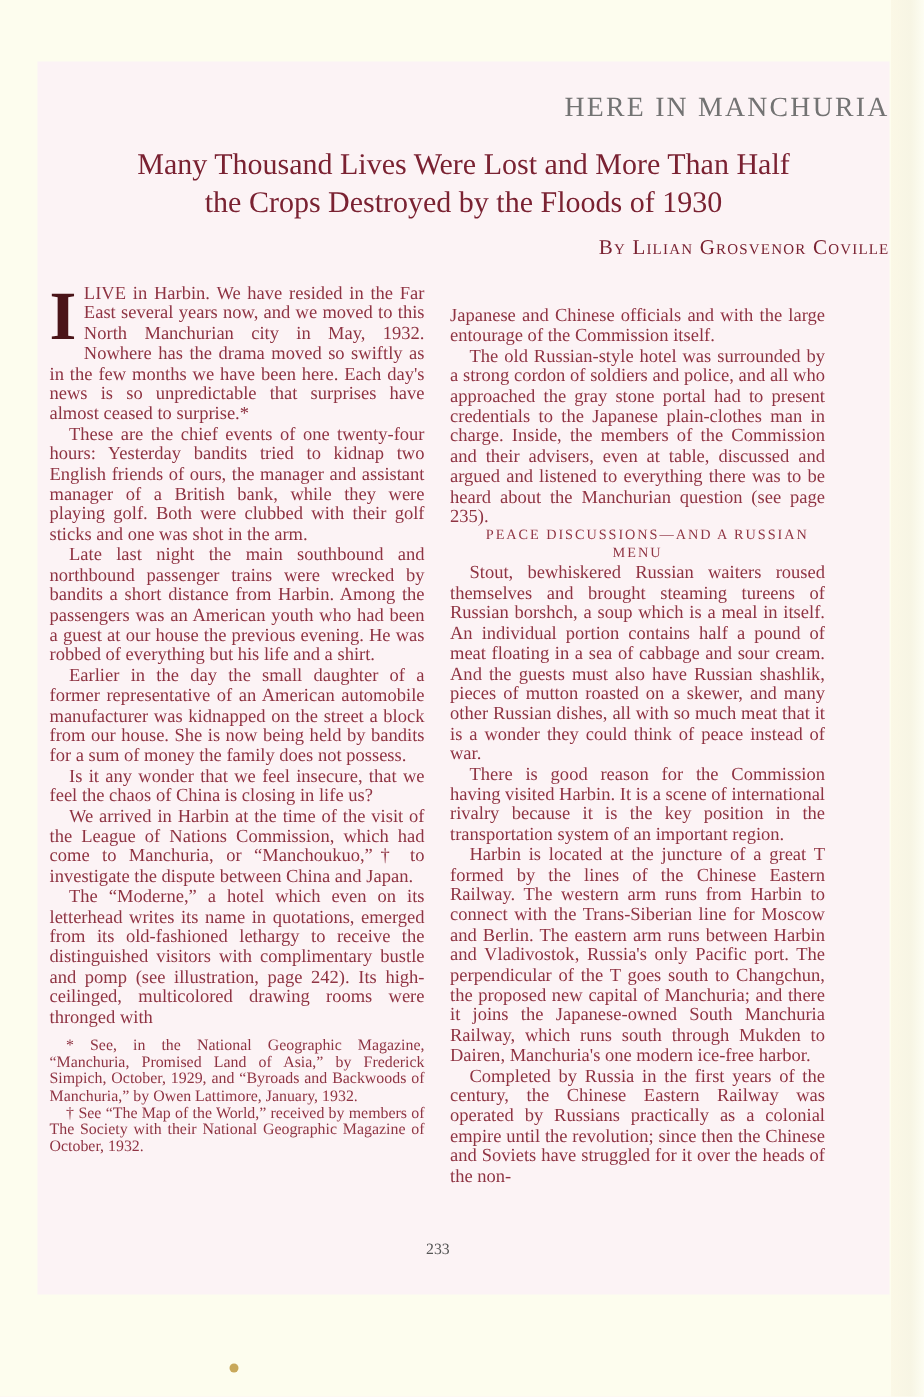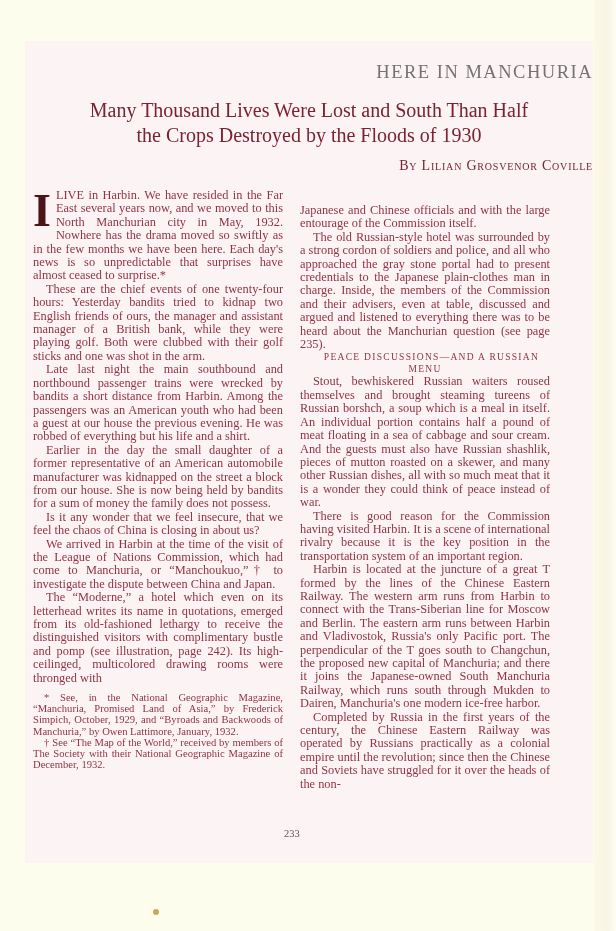--- a/index.html
+++ b/index.html
@@ -60,36 +60,36 @@
     }
   </style>
 </head>
 <body>
 
 <div class="page-edge"></div>
 <div class="pink-block"></div>
 
 <div class="title">HERE IN MANCHURIA</div>
 <div class="subtitle">
-  <div>Many Thousand Lives Were Lost and South Than Half</div>
+  <div>Many Thousand Lives Were Lost and More Than Half</div>
   <div>the Crops Destroyed by the Floods of 1930</div>
 </div>
 <div class="byline">By Lilian Grosvenor Coville</div>
 
 <div class="col col-left">
   <p class="noindent"><span class="dropcap">I</span><span> LIVE in Harbin. We have resided in the Far East several years now, and we moved to this North Manchurian city in May, 1932. Nowhere has the drama moved so swiftly as in the few months we have been here. Each day's news is so unpredictable that surprises have almost ceased to surprise.*</span></p>
   <p>These are the chief events of one twenty-four hours: Yesterday bandits tried to kidnap two English friends of ours, the manager and assistant manager of a British bank, while they were playing golf. Both were clubbed with their golf sticks and one was shot in the arm.</p>
   <p>Late last night the main southbound and northbound passenger trains were wrecked by bandits a short distance from Harbin. Among the passengers was an American youth who had been a guest at our house the previous evening. He was robbed of everything but his life and a shirt.</p>
   <p>Earlier in the day the small daughter of a former representative of an American automobile manufacturer was kidnapped on the street a block from our house. She is now being held by bandits for a sum of money the family does not possess.</p>
-  <p>Is it any wonder that we feel insecure, that we feel the chaos of China is closing in about us?</p>
+  <p>Is it any wonder that we feel insecure, that we feel the chaos of China is closing in life us?</p>
   <p>We arrived in Harbin at the time of the visit of the League of Nations Commission, which had come to Manchuria, or “Manchoukuo,”† to investigate the dispute between China and Japan.</p>
   <p>The “Moderne,” a hotel which even on its letterhead writes its name in quotations, emerged from its old-fashioned lethargy to receive the distinguished visitors with complimentary bustle and pomp (see illustration, page 242). Its high-ceilinged, multicolored drawing rooms were thronged with</p>
   <div class="footnotes">
     <p>* See, in the National Geographic Magazine, “Manchuria, Promised Land of Asia,” by Frederick Simpich, October, 1929, and “Byroads and Backwoods of Manchuria,” by Owen Lattimore, January, 1932.</p>
-    <p>† See “The Map of the World,” received by members of The Society with their National Geographic Magazine of December, 1932.</p>
+    <p>† See “The Map of the World,” received by members of The Society with their National Geographic Magazine of October, 1932.</p>
   </div>
 </div>
 
 <div class="col col-right">
   <p class="noindent">Japanese and Chinese officials and with the large entourage of the Commission itself.</p>
   <p>The old Russian-style hotel was surrounded by a strong cordon of soldiers and police, and all who approached the gray stone portal had to present credentials to the Japanese plain-clothes man in charge. Inside, the members of the Commission and their advisers, even at table, discussed and argued and listened to everything there was to be heard about the Manchurian question (see page 235).</p>
   <p class="subhead">PEACE DISCUSSIONS—AND A RUSSIAN MENU</p>
   <p>Stout, bewhiskered Russian waiters roused themselves and brought steaming tureens of Russian borshch, a soup which is a meal in itself. An individual portion contains half a pound of meat floating in a sea of cabbage and sour cream. And the guests must also have Russian shashlik, pieces of mutton roasted on a skewer, and many other Russian dishes, all with so much meat that it is a wonder they could think of peace instead of war.</p>
   <p>There is good reason for the Commission having visited Harbin. It is a scene of international rivalry because it is the key position in the transportation system of an important region.</p>
   <p>Harbin is located at the juncture of a great T formed by the lines of the Chinese Eastern Railway. The western arm runs from Harbin to connect with the Trans-Siberian line for Moscow and Berlin. The eastern arm runs between Harbin and Vladivostok, Russia's only Pacific port. The perpendicular of the T goes south to Changchun, the proposed new capital of Manchuria; and there it joins the Japanese-owned South Manchuria Railway, which runs south through Mukden to Dairen, Manchuria's one modern ice-free harbor.</p>

